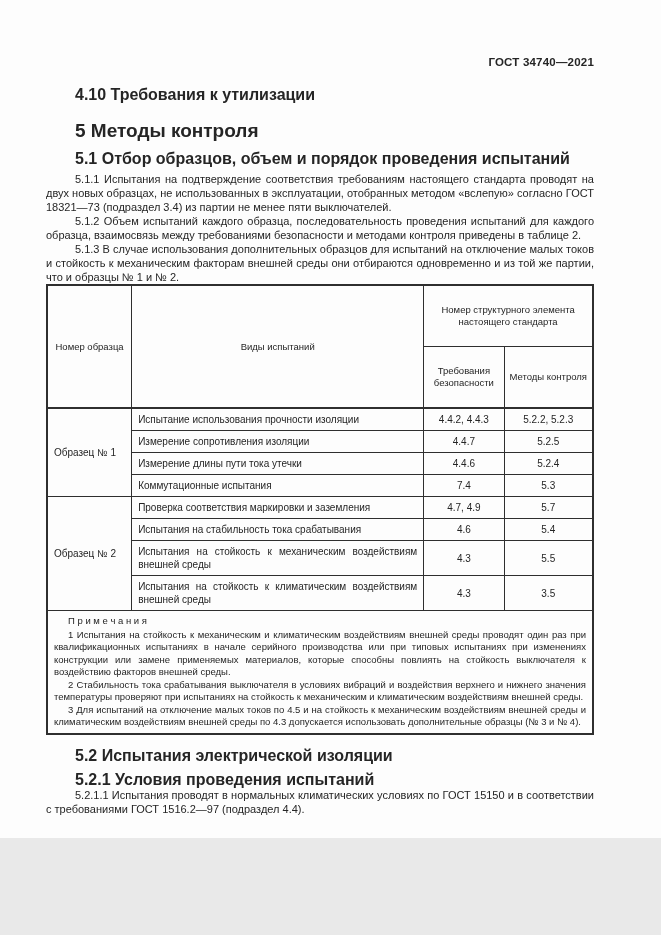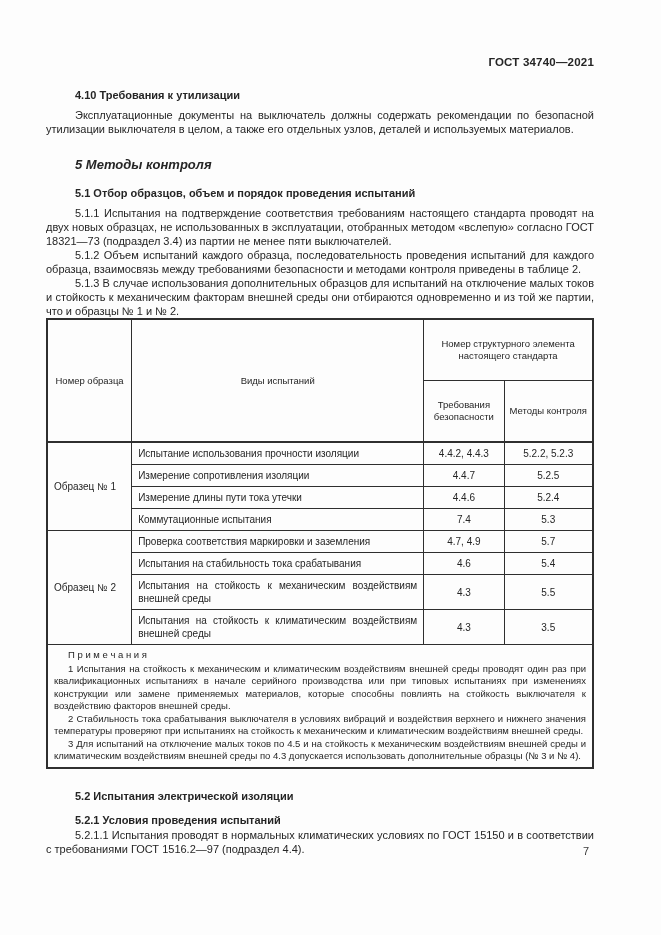--- a/index.html
+++ b/index.html
@@ -1,33 +1,33 @@
 <!DOCTYPE html>
 <html lang="ru"><head>
 <meta charset="utf-8">
 <style>
   html,body{margin:0;padding:0;background:#e9e9e9;}
   .page{
-    width:661px;height:935px;position:relative;margin:0 auto;
+    width:661px;height:838px;position:relative;margin:0 auto;
     background:#fdfdfd;color:#252525;
     font-family:"Liberation Sans","DejaVu Sans",sans-serif;
     overflow:hidden;
   }
   .content{position:absolute;left:46px;top:0;width:548px;}
   .doc-header{
     margin-top:56px;text-align:right;
     font-size:11.5px;font-weight:bold;letter-spacing:.2px;
   }
   h3.sub{
-    font-size:11px;font-weight:bold;margin:20px 0 6px 0;
+    font-size:16px;font-weight:bold;margin:20px 0 6px 0;
     padding-left:29px;line-height:14px;
   }
   h2.big{
-    font-size:13px;font-weight:bold;margin:20px 0 0 0;
-    padding-left:29px;line-height:17px;font-style:italic;
+    font-size:19px;font-weight:bold;margin:20px 0 0 0;
+    padding-left:29px;line-height:17px;
   }
   p.body{
     font-size:11px;line-height:14px;margin:0;
     text-align:justify;text-indent:29px;
   }
   .tbl-caption{
     font-size:10px;margin:11px 0 3px 0;line-height:13px;
   }
   table.gost{
     border-collapse:collapse;width:548px;
@@ -55,21 +55,20 @@
 </style>
 </head>
 <body>
 
 <div class="page">
   <div class="content">
 
     <div class="doc-header">ГОСТ 34740—2021</div>
 
     <h3 class="sub">4.10 Требования к утилизации</h3>
-    <p class="body">Эксплуатационные документы на выключатель должны содержать рекомендации по безопасной утилизации выключателя в целом, а также его отдельных узлов, деталей и используемых материалов.</p>
 
     <h2 class="big">5 Методы контроля</h2>
 
     <h3 class="sub" style="margin-top:13px;">5.1 Отбор образцов, объем и порядок проведения испытаний</h3>
     <p class="body">5.1.1 Испытания на подтверждение соответствия требованиям настоящего стандарта проводят на двух новых образцах, не использованных в эксплуатации, отобранных методом «вслепую» согласно ГОСТ 18321—73 (подраздел 3.4) из партии не менее пяти выключателей.</p>
     <p class="body">5.1.2 Объем испытаний каждого образца, последовательность проведения испытаний для каждого образца, взаимосвязь между требованиями безопасности и методами контроля приведены в таблице 2.</p>
     <p class="body">5.1.3 В случае использования дополнительных образцов для испытаний на отключение малых токов и стойкость к механическим факторам внешней среды они отбираются одновременно и из той же партии, что и образцы № 1 и № 2.</p>
 
 
     <table class="gost">
@@ -137,20 +136,20 @@
           <td colspan="4" class="notes-cell">
             <div class="notes-label">П р и м е ч а н и я</div>
             <p class="note-p">1 Испытания на стойкость к механическим и климатическим воздействиям внешней среды проводят один раз при квалификационных испытаниях в начале серийного производства или при типовых испытаниях при изменениях конструкции или замене применяемых материалов, которые способны повлиять на стойкость выключателя к воздействию факторов внешней среды.</p>
             <p class="note-p">2 Стабильность тока срабатывания выключателя в условиях вибраций и воздействия верхнего и нижнего значения температуры проверяют при испытаниях на стойкость к механическим и климатическим воздействиям внешней среды.</p>
             <p class="note-p">3 Для испытаний на отключение малых токов по 4.5 и на стойкость к механическим воздействиям внешней среды и климатическим воздействиям внешней среды по 4.3 допускается использовать дополнительные образцы (№ 3 и № 4).</p>
           </td>
         </tr>
       </tbody>
     </table>
 
-    <h3 class="sub" style="margin-top:20px;margin-bottom:4px;">5.2 Испытания электрической изоляции</h3>
+    <h3 class="sub" style="margin-top:14px;margin-bottom:4px;">5.2 Испытания электрической изоляции</h3>
     <h3 class="sub" style="margin-top:10px;margin-bottom:1px;">5.2.1 Условия проведения испытаний</h3>
     <p class="body">5.2.1.1 Испытания проводят в нормальных климатических условиях по ГОСТ 15150 и в соответствии с требованиями ГОСТ 1516.2—97 (подраздел 4.4).</p>
 
   </div>
 
   <div class="footer-pageno">7</div>
 </div>
 
 </body></html>

